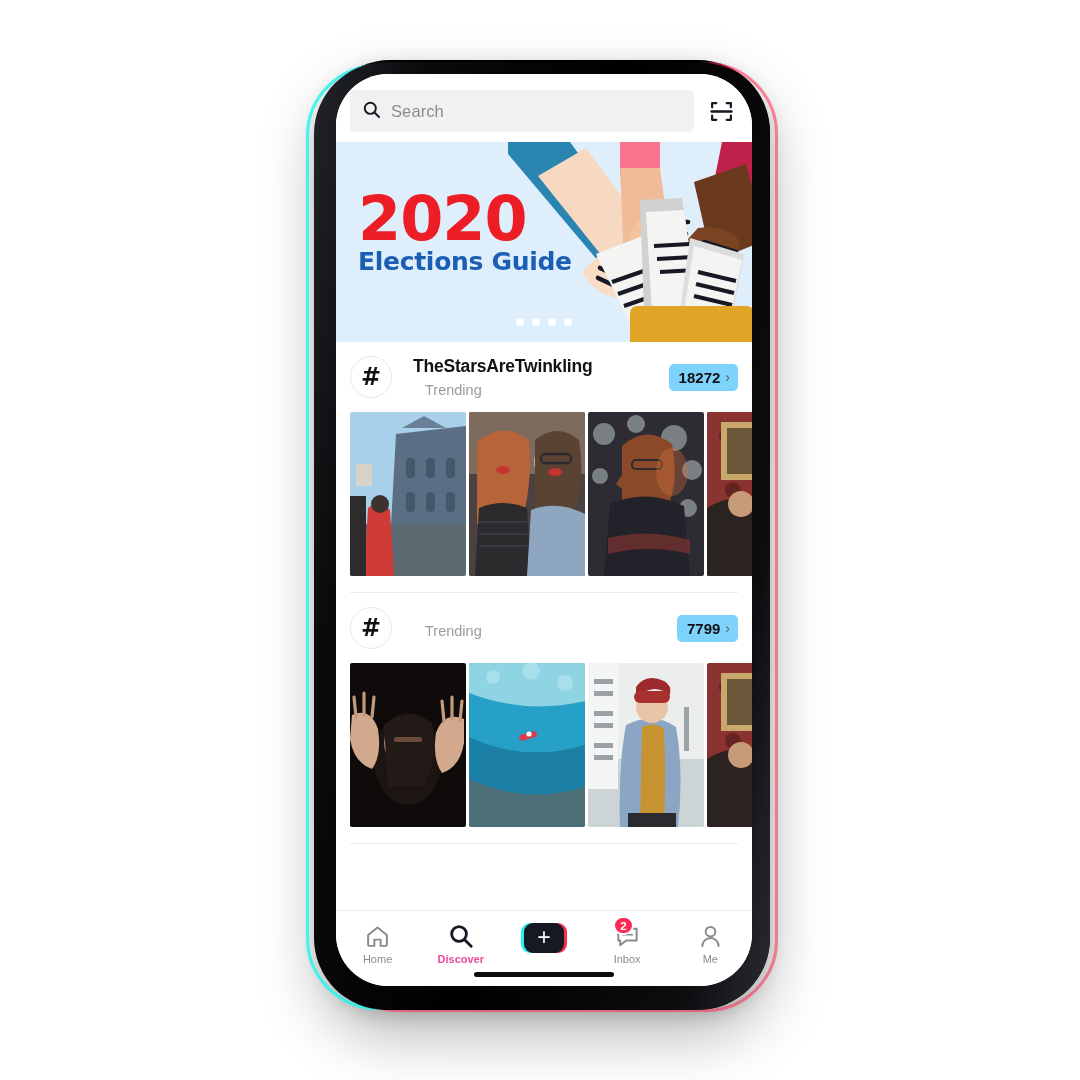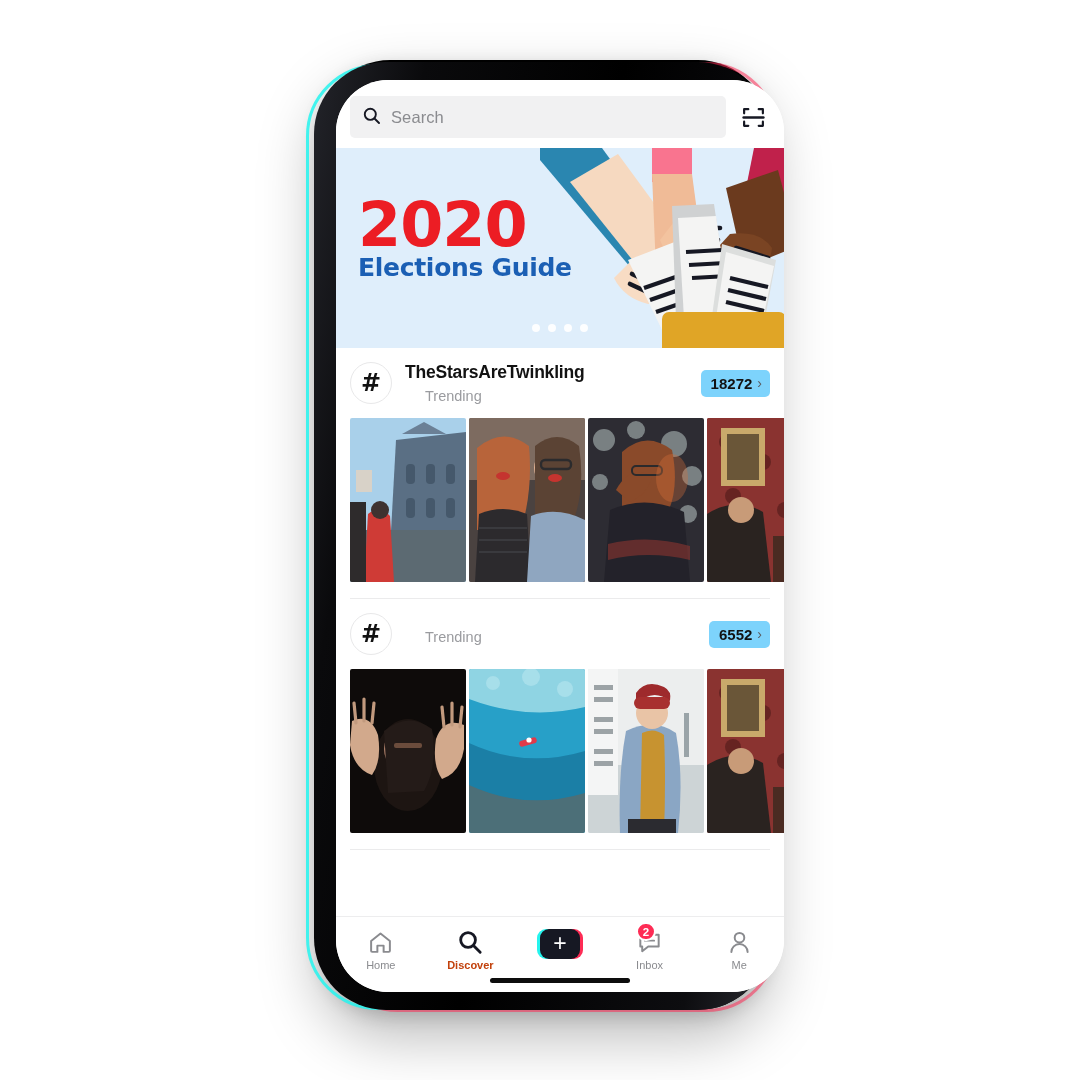--- a/index.html
+++ b/index.html
@@ -27,21 +27,21 @@
   #edge-pink{
     position:absolute; left:326px; top:62px; width:452px; height:950px;
     border-radius:72px; border:3px solid #FE2C55; opacity:.55;
   }
   #phone-body{
     position:absolute; left:314px; top:62px; width:456px; height:948px;
     border-radius:72px;
     background:linear-gradient(100deg,#23242a 0%,#0a0a0c 18%,#000 50%,#0d0d10 86%,#2a2b31 100%);
   }
   #phone-screen{
-    position:absolute; left:336px; top:80px; width:448px; height:912px;
+    position:absolute; left:336px; top:74px; width:416px; height:912px;
     border-radius:52px; overflow:hidden; background:#fff;
   }
 
   
   .searchbar{
     display:flex; align-items:center; gap:10px;
     padding:16px 14px 10px 14px; background:#fff;
   }
   .search-field{
     flex:1; display:flex; align-items:center; gap:10px;
@@ -68,21 +68,21 @@
   
   .divider{ height:1px; background:#ebebec; margin:0 14px; }
   .tagrow{ display:flex; align-items:center; padding:14px 14px 10px 14px; }
   .tag-circle{
     width:42px; height:42px; border-radius:50%; border:1px solid #e8e8e9;
     display:flex; align-items:center; justify-content:center;
     font-size:24px; font-weight:700; color:#121212; line-height:1;
     font-family:"DejaVu Sans", sans-serif;
   }
   .tag-meta{ flex:1; margin-left:13px; }
-  .tag-title{ font-size:17.5px; font-weight:700; color:#121212; letter-spacing:-.2px; }
+  .tag-title{ font-size:17.5px; font-weight:700; color:#121212; letter-spacing:-.2px;margin-left:8px; }
   .tag-sub{ font-size:14.5px; color:#9a9b9f; margin-top:5px;margin-left:20px; }
   .tag-count{
     display:flex; align-items:center; gap:5px;
     background:#7dd3fc; border-radius:5px; padding:5px 8px 5px 10px;
     font-size:15px; font-weight:700; color:#121212;
   }
   .chev{ font-size:14px; color:#5b5c60; font-weight:400; }
 
   .thumbs{ display:flex; gap:3px; padding:4px 14px 16px 14px; overflow:hidden; }
   .thumb{ width:116px; height:164px; flex:0 0 116px; border-radius:2px; overflow:hidden; position:relative; }
@@ -90,21 +90,21 @@
   
   .tabbar{
     position:absolute; left:0; bottom:0; width:100%; height:76px;
     background:#fff; border-top:1px solid #ededee;
     display:flex; align-items:flex-start; justify-content:space-around;
     padding-top:10px;
   }
   .tab{ width:64px; display:flex; flex-direction:column; align-items:center; gap:4px; position:relative; }
   .tab-ico{ height:28px; display:flex; align-items:flex-end; justify-content:center; position:relative; }
   .tab-label{ font-size:11px; color:#8a8b8f; }
-  .tab-label.active{ color:#c2410c; font-weight:700; }
+  .tab-label.active{ color:#ec4899; font-weight:700; }
   .badge{
     position:absolute; top:-5px; right:6px; min-width:19px; height:19px;
     border-radius:10px; background:#fe2c55; color:#fff; font-size:11.5px; font-weight:700;
     display:flex; align-items:center; justify-content:center; padding:0 5px; border:2px solid #fff;
   }
   .create{ width:46px; height:30px; position:relative; margin-top:1px; }
   .create .lyr{ position:absolute; top:0; width:40px; height:30px; border-radius:9px; }
   .create .cyan{ left:0; background:#25f4ee; }
   .create .pink{ left:6px; background:#fe2c55; }
   .create .core{ left:3px; background:#161823; width:40px; display:flex; align-items:center; justify-content:center; }
@@ -312,21 +312,21 @@
 
     <div class="divider"></div>
 
     <div>
       <div class="tagrow">
         <div class="tag-circle">#</div>
         <div class="tag-meta">
           <div class="tag-sub">Trending</div>
         </div>
         <div class="tag-count">
-          <span>6552</span>
+          <span>7799</span>
           <span class="chev">›</span>
         </div>
       </div>
       <div class="thumbs">
         <div class="thumb">
           <svg viewBox="0 0 116 164" width="116" height="164" preserveAspectRatio="none">
             <rect width="116" height="164" fill="#0e0b0a"></rect>
             <ellipse cx="58" cy="96" rx="34" ry="46" fill="#1d1512"></ellipse>
             <circle cx="58" cy="80" r="24" fill="#b0826c"></circle>
             <path d="M34 62 q24 -20 48 -2 q6 38 -8 62 l-36 2 Z" fill="#241b18"></path>

